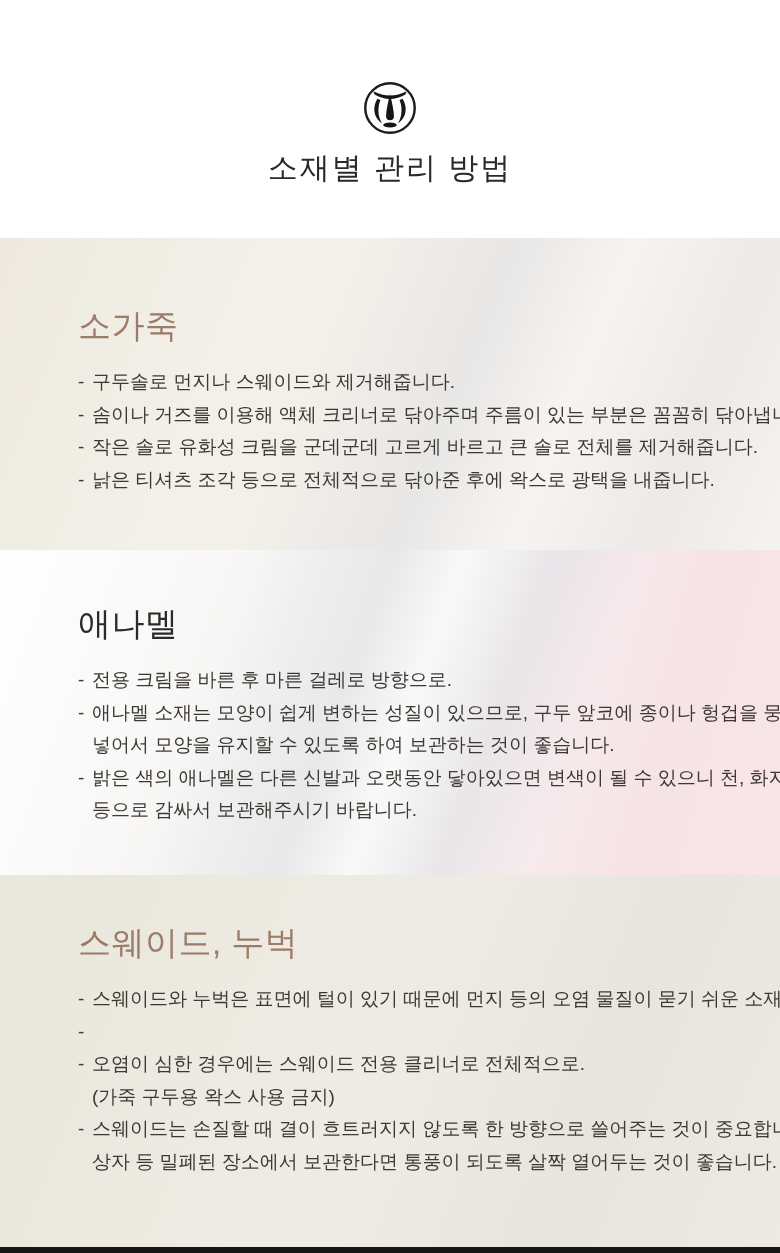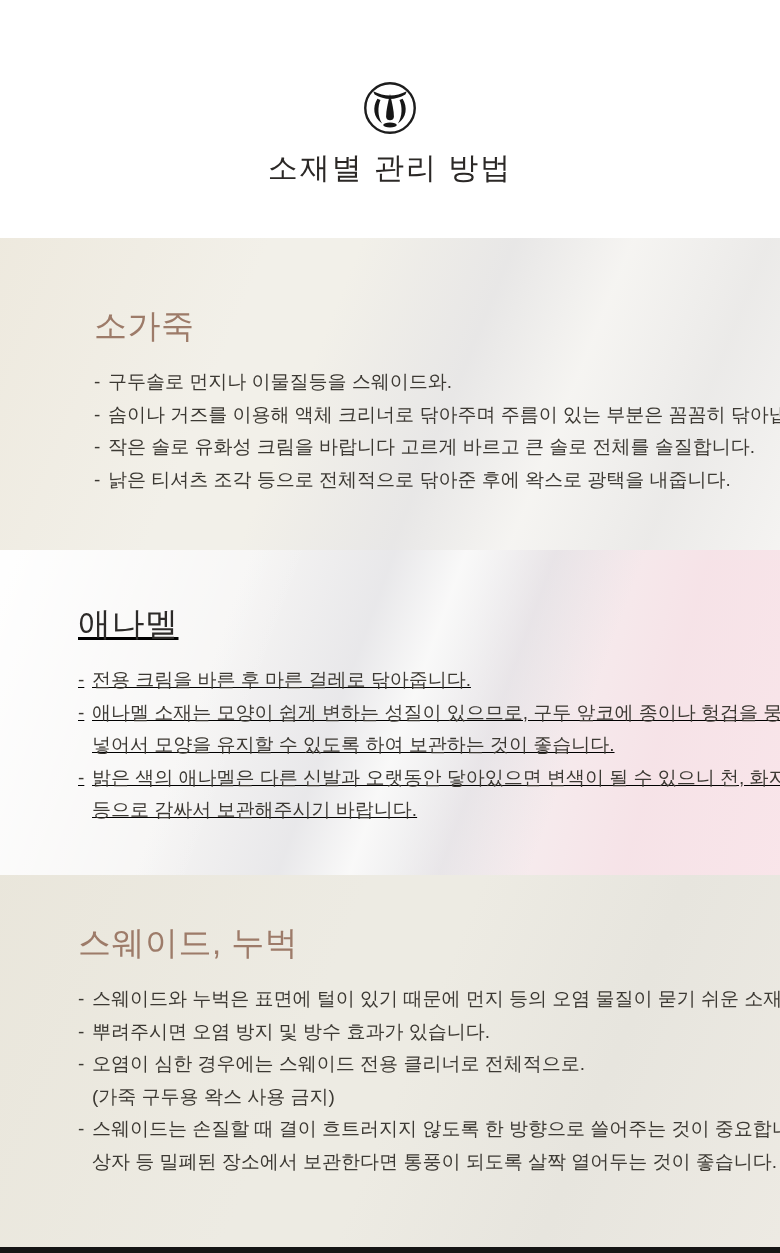--- a/index.html
+++ b/index.html
@@ -38,31 +38,29 @@
   
   .section { position: relative; width: 100%; }
 
   .sec-cowhide {
     height: 312px;
     background:
       linear-gradient(112deg, rgba(235,229,215,0.60) 0%, rgba(255,255,255,0) 30%),
       linear-gradient(112deg, rgba(255,255,255,0) 40%, rgba(222,222,228,0.50) 57%,
                       rgba(246,245,243,0.85) 70%, rgba(227,227,232,0.45) 85%, rgba(245,244,243,0.85) 100%),
       #f2f0e9;
-    padding-left: 16px;
   }
   .sec-enamel {
     height: 325px;
     background:
       linear-gradient(110deg, rgba(255,255,255,0.95) 0%, rgba(255,255,255,0) 35%),
       linear-gradient(110deg, rgba(221,221,226,0) 28%, rgba(216,216,222,0.45) 44%,
                       rgba(250,250,250,0.75) 52%, rgba(212,212,219,0.40) 62%, rgba(255,255,255,0) 72%),
       linear-gradient(105deg, rgba(248,225,230,0) 55%, rgba(246,219,226,0.70) 82%, rgba(249,228,233,0.95) 100%),
       #f6f5f4;
-    text-decoration: underline;
   }
   .sec-suede-nubuck {
     height: 372px;
     background:
       linear-gradient(112deg, rgba(232,228,216,0.70) 0%, rgba(255,255,255,0) 40%),
       linear-gradient(112deg, rgba(255,255,255,0) 52%, rgba(225,223,217,0.50) 74%, rgba(237,234,227,0.85) 100%),
       #edebe3;
   }
 
   .sec-cowhide .section-inner       { padding: 66px 0 0 78px; }
@@ -123,53 +121,53 @@
   </div>
 
   <div>
   <div class="section sec-cowhide">
     <div class="section-inner">
       <div class="section-heading brown">소가죽</div>
       <div class="bullets">
             <div class="bullet">
               <span class="dash">-</span>
               <div class="lines">
-                <div>구두솔로 먼지나 이물질등을 스웨이드와.</div>
+                <div>구두솔로 먼지나 스웨이드와 제거해줍니다.</div>
               </div>
             </div>
             <div class="bullet">
               <span class="dash">-</span>
               <div class="lines">
                 <div>솜이나 거즈를 이용해 액체 크리너로 닦아주며 주름이 있는 부분은 꼼꼼히 닦아냅니다.</div>
               </div>
             </div>
             <div class="bullet">
               <span class="dash">-</span>
               <div class="lines">
-                <div>작은 솔로 유화성 크림을 바랍니다 고르게 바르고 큰 솔로 전체를 솔질합니다.</div>
+                <div>작은 솔로 유화성 크림을 군데군데 고르게 바르고 큰 솔로 전체를 제거해줍니다.</div>
               </div>
             </div>
             <div class="bullet">
               <span class="dash">-</span>
               <div class="lines">
                 <div>낡은 티셔츠 조각 등으로 전체적으로 닦아준 후에 왁스로 광택을 내줍니다.</div>
               </div>
             </div>
           </div>
     </div>
   </div>
 
   <div class="section sec-enamel">
     <div class="section-inner">
       <div class="section-heading dark">애나멜</div>
       <div class="bullets">
             <div class="bullet">
               <span class="dash">-</span>
               <div class="lines">
-                <div>전용 크림을 바른 후 마른 걸레로 닦아줍니다.</div>
+                <div>전용 크림을 바른 후 마른 걸레로 방향으로.</div>
               </div>
             </div>
             <div class="bullet">
               <span class="dash">-</span>
               <div class="lines">
                 <div>애나멜 소재는 모양이 쉽게 변하는 성질이 있으므로, 구두 앞코에 종이나 헝겁을 뭉쳐</div>
                 <div>넣어서 모양을 유지할 수 있도록 하여 보관하는 것이 좋습니다.</div>
               </div>
             </div>
             <div class="bullet">
@@ -189,21 +187,20 @@
       <div class="bullets">
             <div class="bullet">
               <span class="dash">-</span>
               <div class="lines">
                 <div>스웨이드와 누벅은 표면에 털이 있기 때문에 먼지 등의 오염 물질이 묻기 쉬운 소재입니다.</div>
               </div>
             </div>
             <div class="bullet">
               <span class="dash">-</span>
               <div class="lines">
-                <div>뿌려주시면 오염 방지 및 방수 효과가 있습니다.</div>
               </div>
             </div>
             <div class="bullet">
               <span class="dash">-</span>
               <div class="lines">
                 <div>오염이 심한 경우에는 스웨이드 전용 클리너로 전체적으로.</div>
                 <div>(가죽 구두용 왁스 사용 금지)</div>
               </div>
             </div>
             <div class="bullet">

